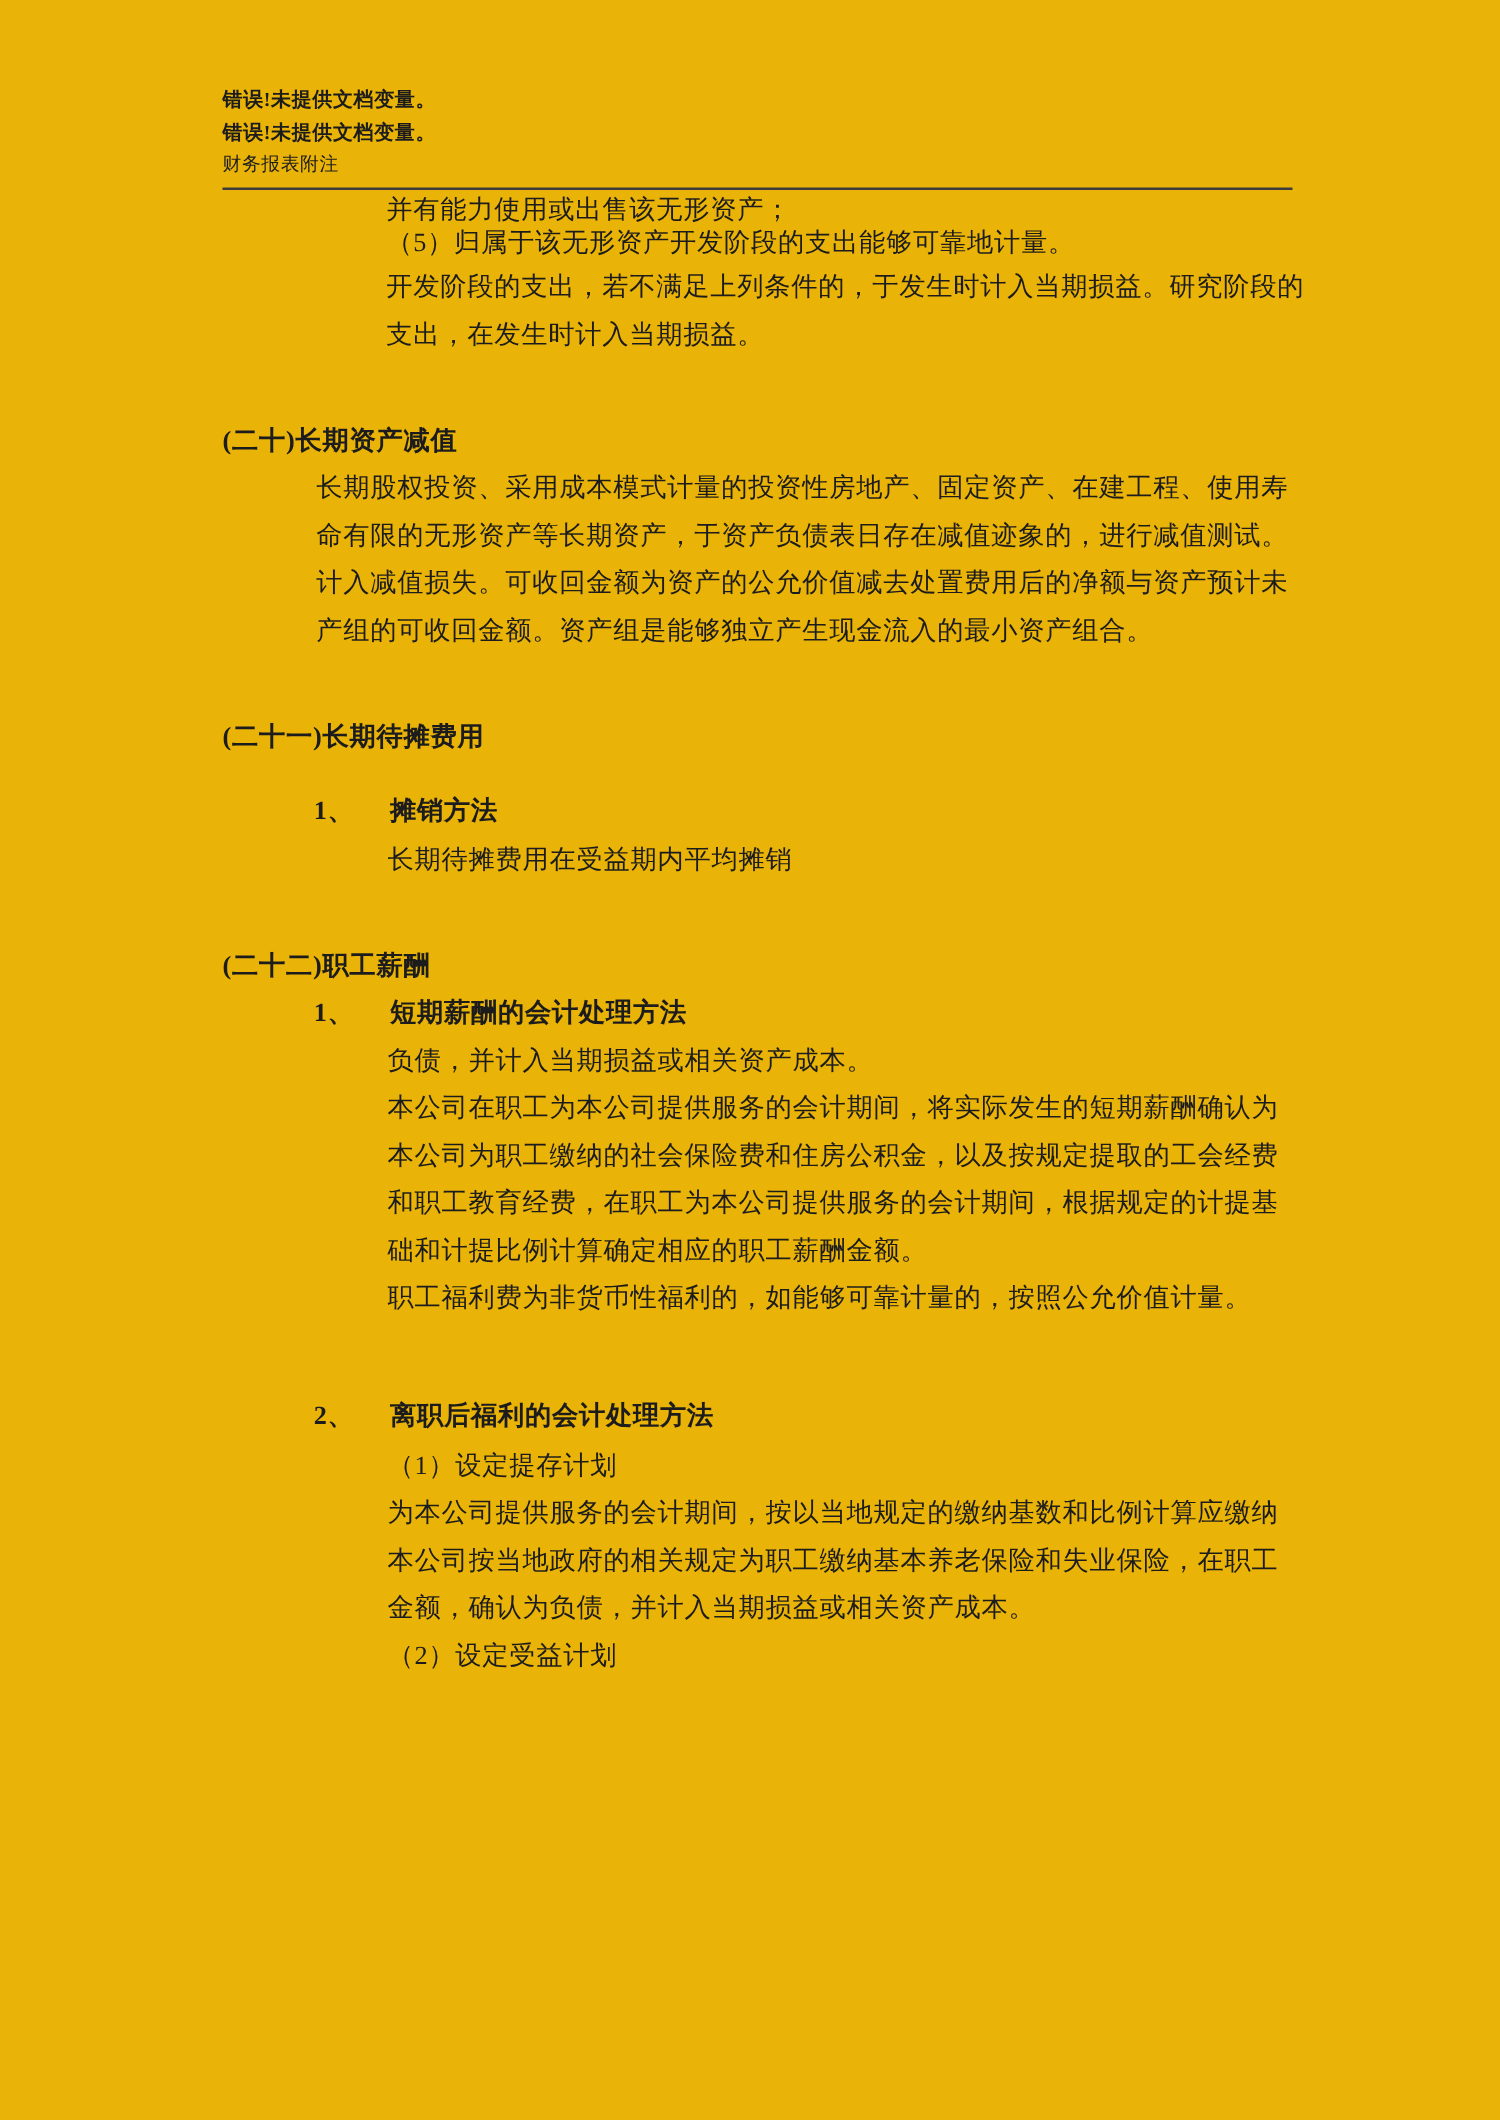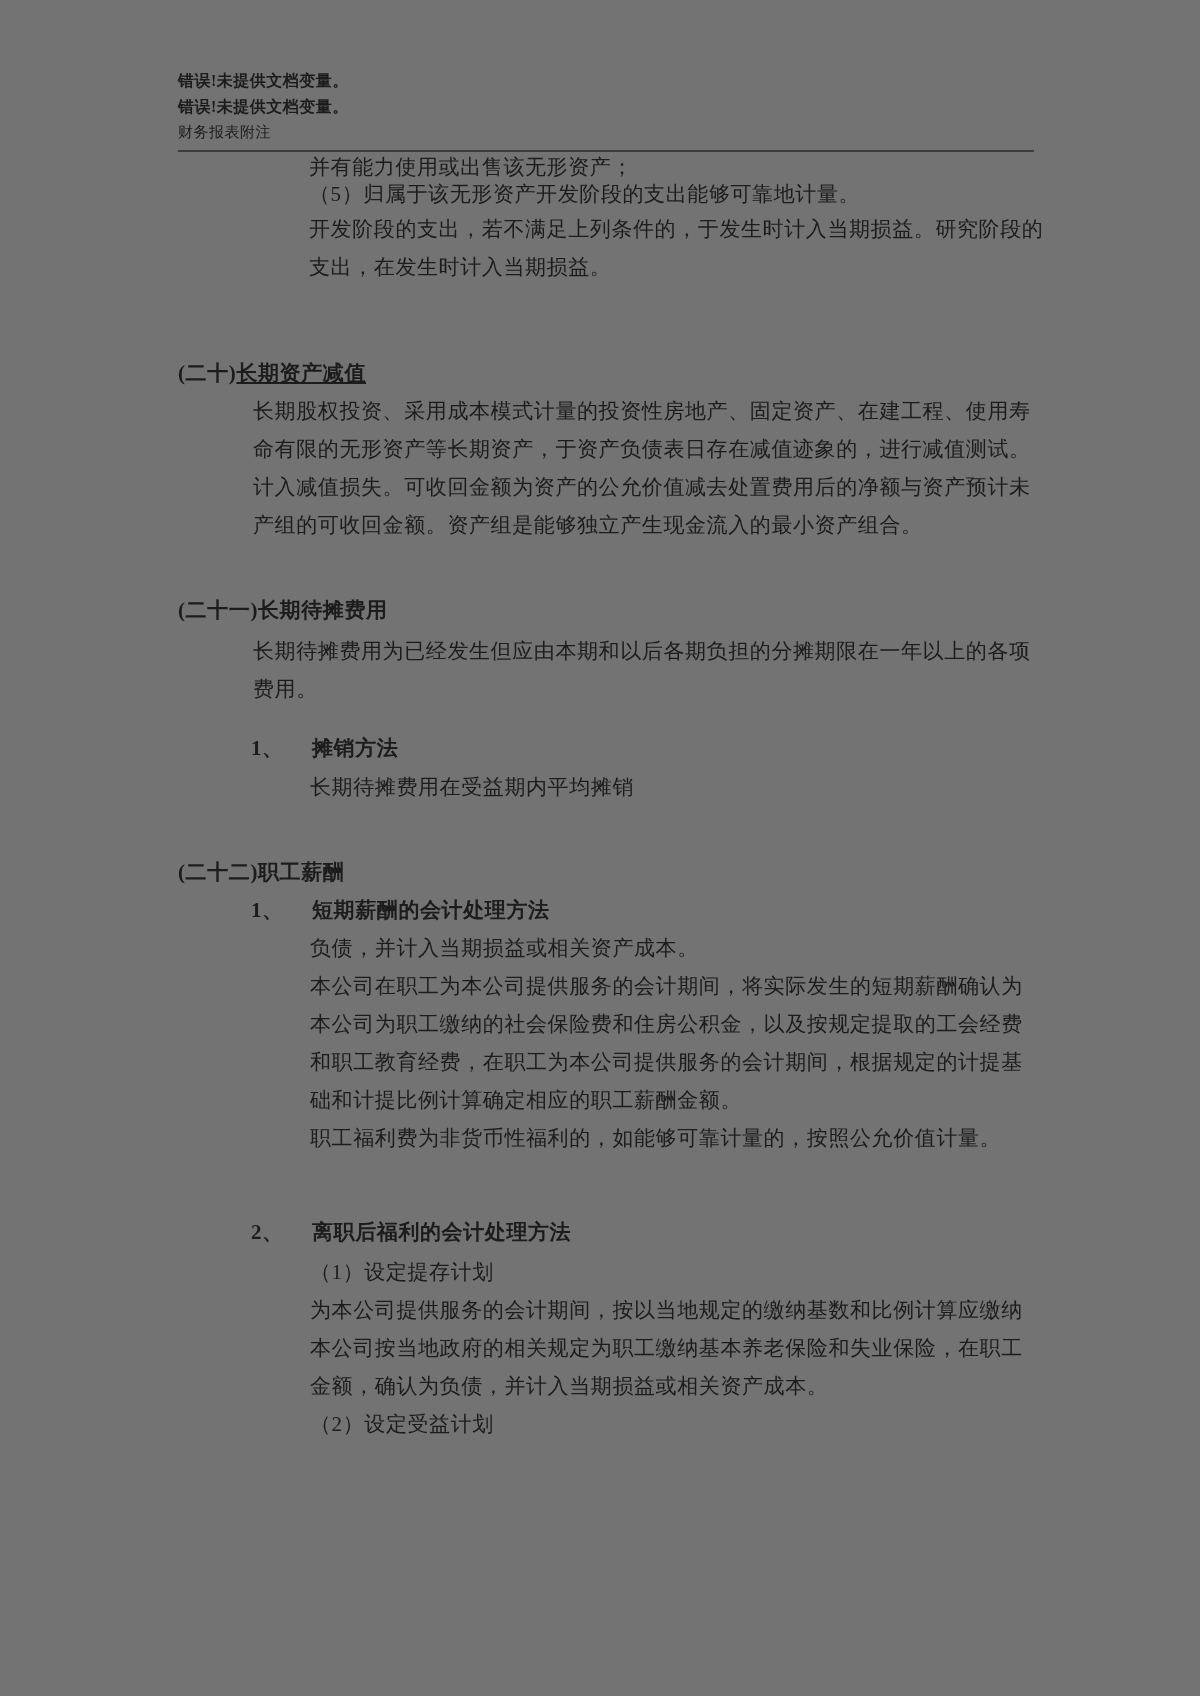--- a/index.html
+++ b/index.html
@@ -1,19 +1,19 @@
 <!DOCTYPE html>
 <html><head>
 <meta charset="utf-8">
 <style>
   html,body { margin:0; padding:0; background:#ffffff; }
   .page {
     position:relative;
     width:1200px; height:1696px;
-    background:#737373;
+    background:#eab308;
     font-family:"Liberation Serif","DejaVu Serif",serif;
     color:#1c1c1c;
     overflow:hidden;
   }
   .content {
     position:absolute;
     left:178px; top:68px;
     width:860px;
   }
   
@@ -48,35 +48,31 @@
     </div>
     <div class="doc">
         <div class="block tight indent-deep" style="margin-top: 2px;">
           <div class="line">并有能力使用或出售该无形资产；</div>
           <div class="line">（5）归属于该无形资产开发阶段的支出能够可靠地计量。</div>
         </div>
         <div class="block para indent-deep" style="margin-top: 2px;">
           <div class="line">开发阶段的支出，若不满足上列条件的，于发生时计入当期损益。研究阶段的</div>
           <div class="line">支出，在发生时计入当期损益。</div>
         </div>
-        <div class="block heading indent-none" style="margin-top: 68px; text-decoration: underline;">
+        <div class="block heading indent-none" style="margin-top: 47px;">
           <div class="line"><span class="num-label" style="min-width: 0px;">(二十) </span><span class="num-title">长期资产减值</span></div>
         </div>
         <div class="block para indent-body">
           <div class="line">长期股权投资、采用成本模式计量的投资性房地产、固定资产、在建工程、使用寿</div>
           <div class="line">命有限的无形资产等长期资产，于资产负债表日存在减值迹象的，进行减值测试。</div>
           <div class="line">计入减值损失。可收回金额为资产的公允价值减去处置费用后的净额与资产预计未</div>
           <div class="line">产组的可收回金额。资产组是能够独立产生现金流入的最小资产组合。</div>
         </div>
         <div class="block heading indent-none" style="margin-top: 47px;">
           <div class="line"><span class="num-label" style="min-width: 0px;">(二十一) </span><span class="num-title">长期待摊费用</span></div>
-        </div>
-        <div class="block para indent-body" style="margin-top: 3px;">
-          <div class="line">长期待摊费用为已经发生但应由本期和以后各期负担的分摊期限在一年以上的各项</div>
-          <div class="line">费用。</div>
         </div>
         <div class="block numbered indent-none" style="margin-top: 21px;">
           <div class="line"><span class="num-label">1、</span><span class="num-title">摊销方法</span></div>
         </div>
         <div class="block para indent-sub" style="margin-top: 1px;">
           <div class="line">长期待摊费用在受益期内平均摊销</div>
         </div>
         <div class="block heading indent-none" style="margin-top: 47px;">
           <div class="line"><span class="num-label" style="min-width: 0px;">(二十二) </span><span class="num-title">职工薪酬</span></div>
         </div>

